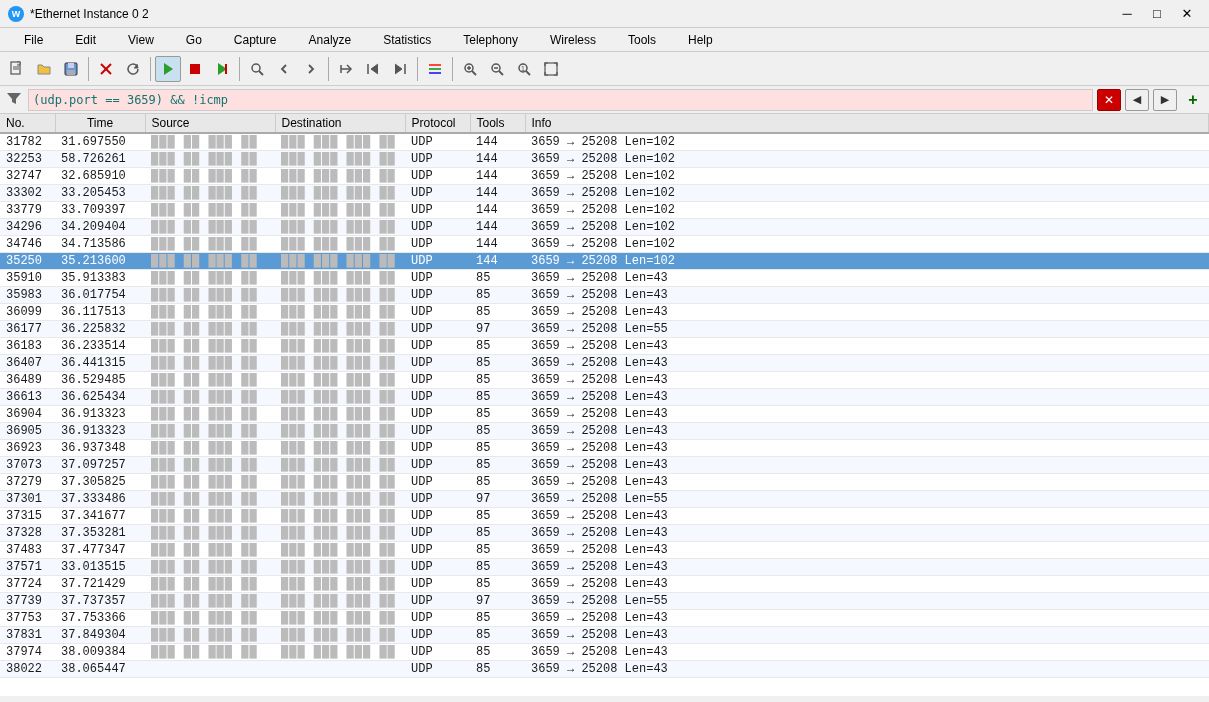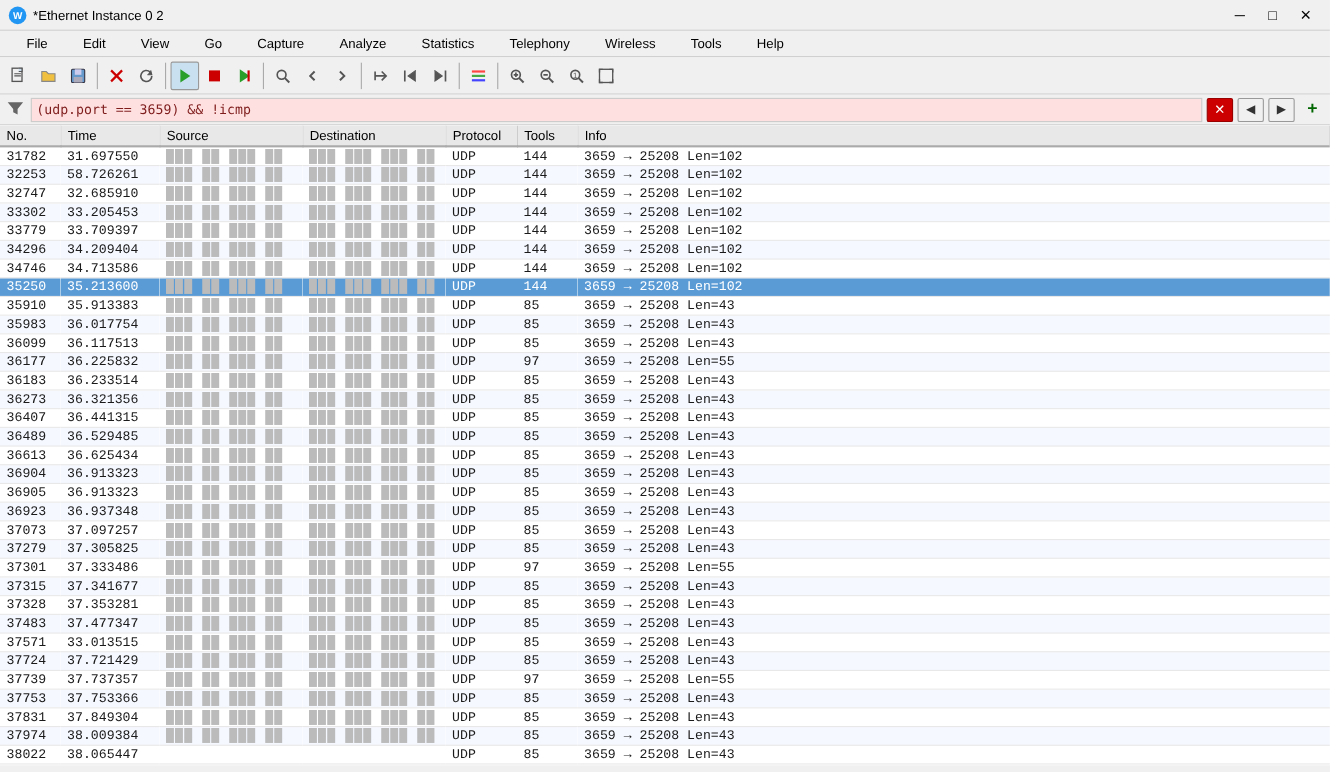--- a/index.html
+++ b/index.html
@@ -72,21 +72,21 @@
       gap: 4px;
     }
     #filter-icon { font-size: 14px; color: #555; width: 20px; text-align: center; }
     #filter-input {
       flex: 1;
       height: 22px;
       border: 1px solid #ccc;
       background: #ffe0e0;
       padding: 0 4px;
       font-size: 12px;
-      color: #7f1d1d;
+      color: #0f766e;
       font-family: 'Consolas', monospace;
     }
     .filter-btn {
       width: 24px; height: 22px;
       display: flex; align-items: center; justify-content: center;
       cursor: pointer; border: 1px solid #999;
       background: #f0f0f0; font-size: 12px;
       color: #333; border-radius: 2px;
     }
     #filter-close { background: #cc0000; color: white; border-color: #990000; }
@@ -125,21 +125,21 @@
     tbody tr:nth-child(odd) { background: #ffffff; }
     tbody tr.selected { background: #5b9bd5 !important; color: white; }
     tbody td {
       padding: 1px 6px;
       white-space: nowrap;
       overflow: hidden;
       color: #1a1a1a;
     }
     tbody tr.selected td { color: white; }
     .col-no { width: 55px; }
-    .col-time { width: 90px; }
+    .col-time { width: 90px; text-align: center; }
     .col-src { width: 130px; }
     .col-dst { width: 130px; }
     .col-proto { width: 65px; }
     .col-len { width: 55px; }
     .col-info { width: auto; }
 
     
     .ws-icon {
       width: 16px; height: 16px;
       background: #2196F3;
@@ -446,29 +446,20 @@
         <tr>
       <td>36183</td>
       <td>36.233514</td>
       <td><span style="color:#bbb;letter-spacing:1px">███ ██ ███ ██</span></td>
       <td><span style="color:#bbb;letter-spacing:1px">███ ███ ███ ██</span></td>
       <td>UDP</td>
       <td>85</td>
       <td>3659 → 25208  Len=43</td>
     </tr>
         <tr>
-      <td>36273</td>
-      <td>36.321356</td>
-      <td><span style="color:#bbb;letter-spacing:1px">███ ██ ███ ██</span></td>
-      <td><span style="color:#bbb;letter-spacing:1px">███ ███ ███ ██</span></td>
-      <td>UDP</td>
-      <td>85</td>
-      <td>3659 → 25208  Len=43</td>
-    </tr>
-        <tr>
       <td>36407</td>
       <td>36.441315</td>
       <td><span style="color:#bbb;letter-spacing:1px">███ ██ ███ ██</span></td>
       <td><span style="color:#bbb;letter-spacing:1px">███ ███ ███ ██</span></td>
       <td>UDP</td>
       <td>85</td>
       <td>3659 → 25208  Len=43</td>
     </tr>
         <tr>
       <td>36489</td>

